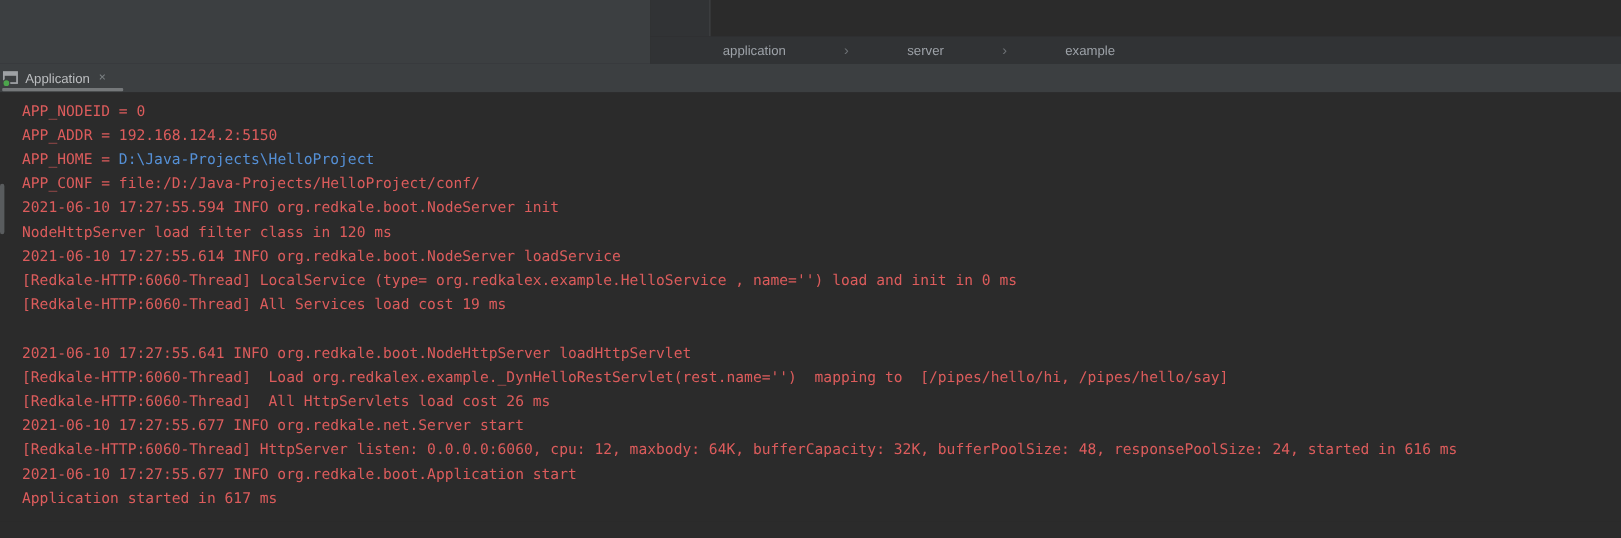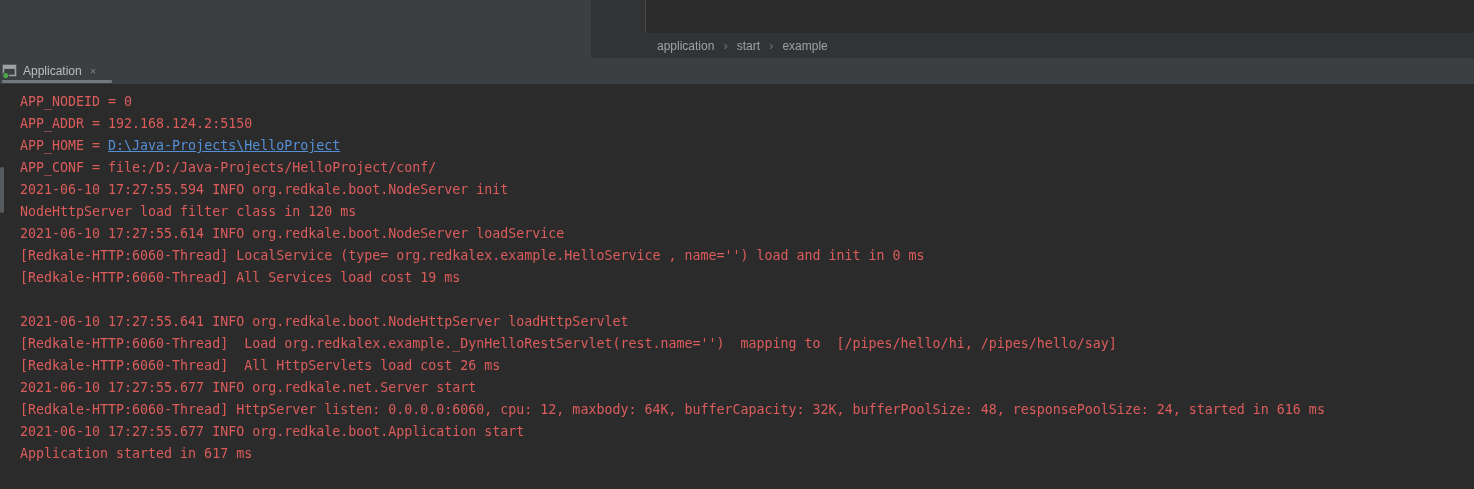--- a/index.html
+++ b/index.html
@@ -3,21 +3,21 @@
 <meta charset="utf-8">
 <style>
   html,body{margin:0;padding:0;}
   body{
     width:1474px;height:489px;position:relative;overflow:hidden;
     background:#2b2b2b;
     font-family:"Liberation Sans", sans-serif;
     --log-text:#dc5c5c; --link:#5590d6; --console-bg:#2b2b2b;
     --panel-bg:#3c3f41; --breadcrumb-bg:#313335;
   }
-  .abs{position:absolute;}
+  .abs{position:absolute;gap:44px;}
 
   
   .top-left-block{left:0;top:0;width:591px;height:58px;background:var(--panel-bg);}
   .top-mid-panel{left:591px;top:0;width:54px;height:33px;background:var(--breadcrumb-bg);border-right:1px solid #47494b;}
   .editor-area{left:646px;top:0;width:828px;height:33px;background:#2b2b2b;}
   .breadcrumb-bar{left:591px;top:33px;width:883px;height:25px;background:var(--breadcrumb-bg);
     display:flex;align-items:center;padding-left:66px;box-sizing:border-box;}
   .crumb{color:#9da2a8;font-size:12px;cursor:pointer;}
   .crumb-sep{color:#6d7175;font-size:13px;margin:0 9px;line-height:1;}
 
@@ -29,34 +29,34 @@
   .tab-close{color:#7d8285;font-size:11px;margin-left:8px;cursor:pointer;}
   .tab-underline{position:absolute;left:2px;top:22px;width:110px;height:3px;background:#75787a;border-radius:1px;}
 
   
   .console{left:0;top:84px;width:1474px;height:390px;background:var(--console-bg);
     padding:7px 0 0 20px;box-sizing:border-box;
     font-family:"DejaVu Sans Mono","Liberation Mono",monospace;
     font-size:13.3px;line-height:22px;white-space:pre;}
   .line{height:22px;}
   .log-err{color:var(--log-text);}
-  .log-link{color:var(--link);text-decoration:underline;cursor:pointer;}
+  .log-link{color:var(--link);cursor:pointer;}
   .gutter-thumb{left:0;top:167px;width:4px;height:46px;background:#595c5e;border-radius:2px;}
 </style>
 </head>
 <body style="--log-text: #dc5c5c; --link: #5590d6; --console-bg: #2b2b2b; --panel-bg: #3c3f41; --breadcrumb-bg: #313335; --run-icon-green: #4ca64c; --run-icon-gray: #9fa2a5;">
 
 <div class="abs top-left-block"></div>
 <div class="abs top-mid-panel"></div>
 <div class="abs editor-area"></div>
 
 <div class="abs breadcrumb-bar">
   <span class="crumb">application</span>
   <span class="crumb-sep">›</span>
-  <span class="crumb">start</span>
+  <span class="crumb">server</span>
   <span class="crumb-sep">›</span>
   <span class="crumb">example</span>
 </div>
 
 <div class="abs tab-bar">
   <div class="tab">
     <span class="tab-icon">
       <svg width="16" height="16" viewBox="0 0 16 16">
         <rect x="1.5" y="2.5" width="12" height="10" fill="none" stroke="#9fa2a5" stroke-width="1.6"></rect>
         <rect x="1.5" y="2.5" width="12" height="3.4" fill="#9fa2a5"></rect>

